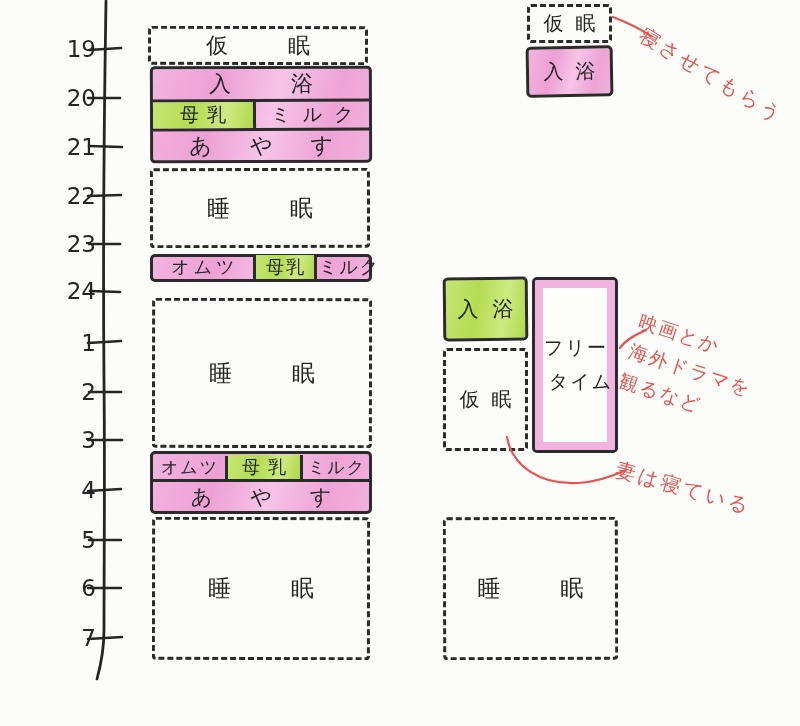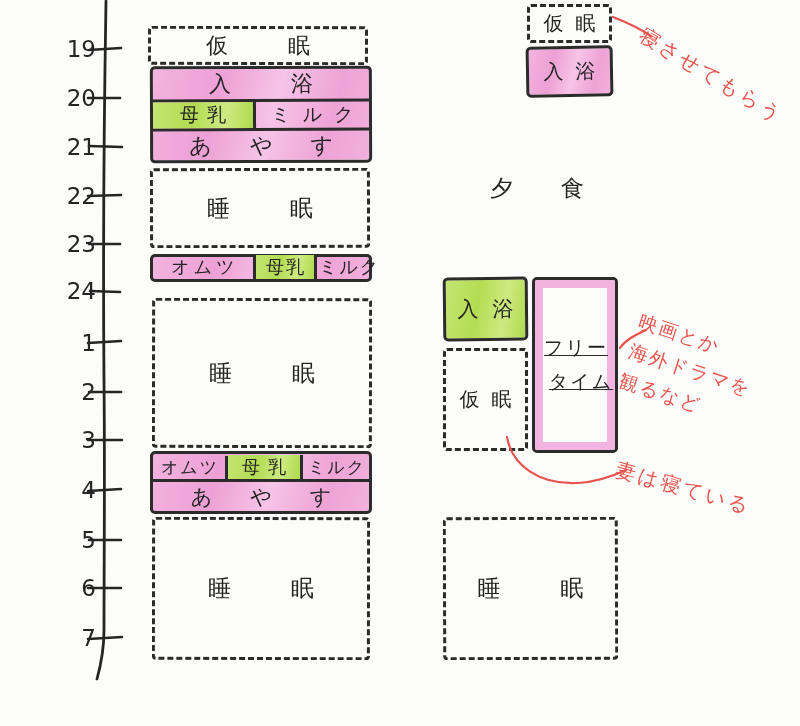--- a/index.html
+++ b/index.html
@@ -64,21 +64,21 @@
   #l-block2 .c2{flex:0 0 72px;border-right:3px solid #2b2b2b;}
   #l-block2 .c3{flex:1 1 auto;}
   #l-sleep3{left:152px;top:517px;width:218px;height:143px;transform:rotate(.1deg);}
 
   
   #r-nap1{left:527px;top:4px;width:85px;height:39px;}
   #r-bath1{left:526px;top:46px;width:87px;height:51px;display:flex;align-items:center;justify-content:center;transform:rotate(-1deg);}
   #r-dinner{left:472px;top:170px;width:130px;height:36px;display:flex;align-items:center;justify-content:center;z-index:3;position:absolute;}
   #r-bath2{left:443px;top:277px;width:85px;height:64px;display:flex;align-items:center;justify-content:center;transform:rotate(-.6deg);}
   #r-nap2{left:443px;top:348px;width:85px;height:103px;}
-  #r-free{left:532px;top:277px;width:86px;height:176px;padding:0;text-decoration:underline;}
+  #r-free{left:532px;top:277px;width:86px;height:176px;padding:0;}
   #r-free .frame{
     box-sizing:border-box;width:100%;height:100%;
     border:8px solid #f1b4e1;background:#fdfdfc;border-radius:2px;
     display:flex;flex-direction:column;align-items:center;justify-content:center;gap:8px;
   }
   #r-free .ft2{margin-left:12px;}
   #r-sleep{left:443px;top:517px;width:175px;height:143px;transform:rotate(-.2deg);}
 
   
   .red{
@@ -195,23 +195,20 @@
   </div>
 
   <div id="r-nap1" class="abs dashedbox">
     <span class="lbl f20 ls12">仮眠</span>
   </div>
 
   <div id="r-bath1" class="abs solid pinkfill">
     <span class="lbl f20 ls12">入浴</span>
   </div>
 
-  <div id="r-dinner">
-    <span class="lbl f23 ls48">夕食</span>
-  </div>
 
   <div id="r-bath2" class="abs solid greenfill">
     <span class="lbl f21 ls14">入浴</span>
   </div>
 
   <div id="r-nap2" class="abs dashedbox">
     <span class="lbl f20 ls12">仮眠</span>
   </div>
 
   <div id="r-free" class="abs solid">

